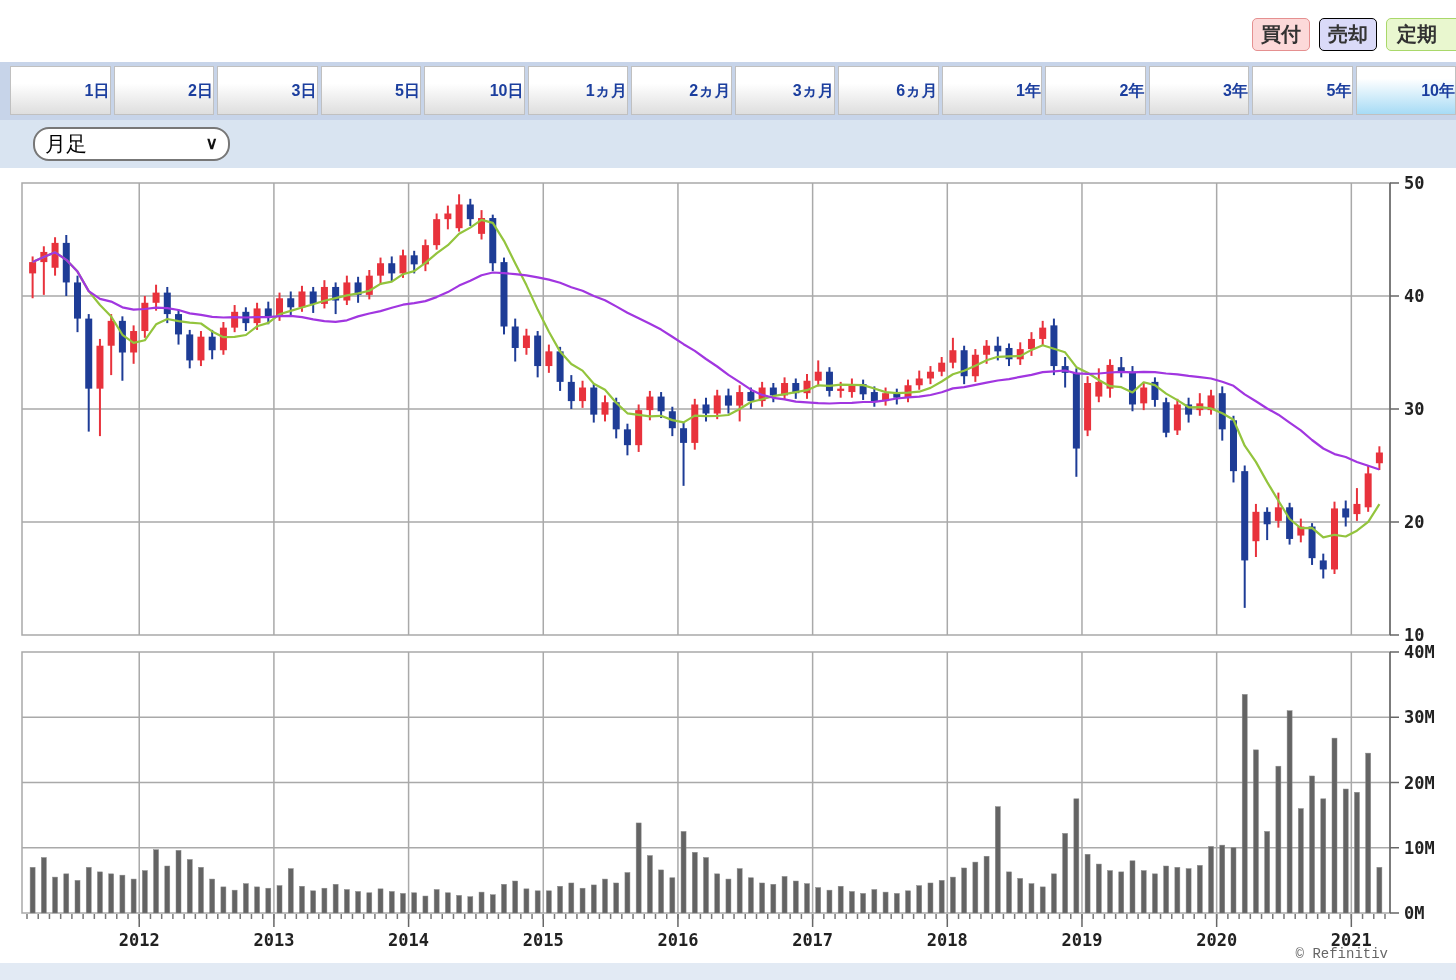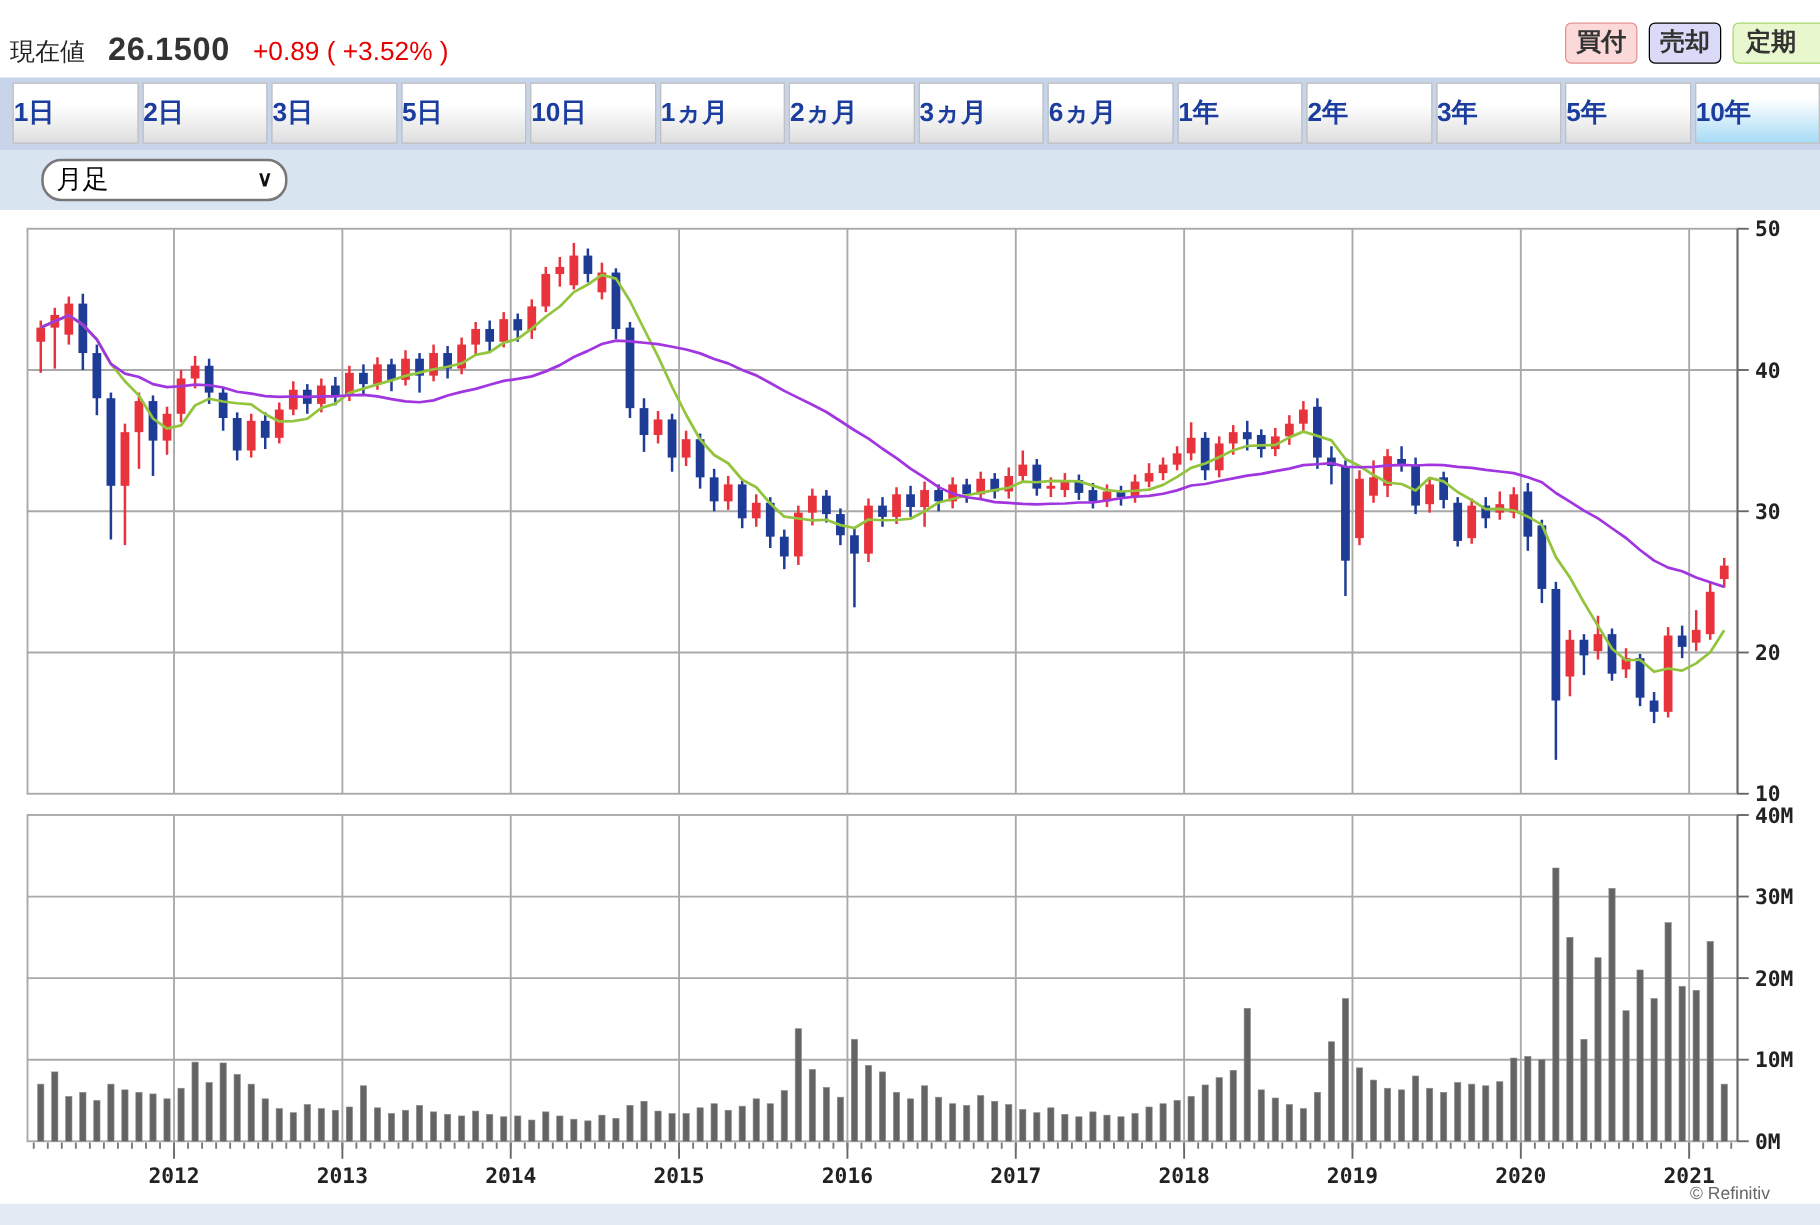--- a/index.html
+++ b/index.html
@@ -16,47 +16,42 @@
   .hbtn { height:33px; min-width:57px; padding:0 8px; border-radius:5px; font-size:20px;
     font-weight:bold; color:#333; line-height:31px; text-align:right; cursor:pointer; }
   .hbtn.buy  { background:#fcd9d9; border:1px solid #e59090; }
   .hbtn.sell { background:#dadaf8; border:1px solid #000000; }
   .hbtn.per  { background:#e9f7cf; border:1px solid #a9d86a; min-width:110px; text-align:left; padding-left:10px; }
 
   
   .tabstrip { position:absolute; left:0; top:62px; width:1456px; height:58px; background:#c7d4e9;
     padding:4px 0 5px 10px; display:flex; gap:3px; }
   .tab { flex:1 1 0; background:linear-gradient(#ffffff 35%, #dedede); border:1px solid #c0c0c0;
-    color:#1b3e9e; font-size:21px; font-weight:bold; text-align:left; line-height:47px;
+    color:#1b3e9e; font-size:16px; font-weight:bold; text-align:right; line-height:47px;
     cursor:pointer; }
   .tab.selected { background:linear-gradient(#ffffff 25%, #a7dbf5); }
 
   
   .selrow { position:absolute; left:0; top:120px; width:1456px; height:48px; background:#d9e4f1; }
   .chart-select { position:absolute; left:33px; top:7px; width:197px; height:34px; background:#fff;
     border:2px solid #777; border-radius:16px; font-size:21px; color:#000; line-height:30px;
     padding:0 10px; cursor:pointer; }
   .chart-select .chev { position:absolute; right:10px; top:0px; font-size:17px; font-weight:bold; color:#111; }
 
   
   .chartwrap { position:absolute; left:0; top:168px; width:1456px; height:812px; background:#fff; }
   svg text { font-family:"DejaVu Sans Mono", monospace; font-weight:bold; fill:#222; }
-  .refinitiv { position:absolute; right:40px; top:778px; font-family:Liberation Sans, sans-serif;
+  .refinitiv { position:absolute; right:68px; top:778px; font-family:Liberation Mono, monospace;
     font-size:14px; color:#666; }
   .bottomstrip { position:absolute; left:0; top:795px; width:1456px; height:17px; background:#e2eaf4; }
 </style>
 </head>
 <body>
 
 <div class="header">
-  <div class="price-line">
-    <span class="lbl-genzaine">現在値</span>
-    <span class="cur-price">26.1500</span>
-    <span class="chg">+0.89 ( +3.52% )</span>
-  </div>
   <div class="hdr-buttons">
     <div class="hbtn buy">買付</div>
     <div class="hbtn sell">売却</div>
     <div class="hbtn per">定期</div>
   </div>
 </div>
 
 <div class="tabstrip">
     <div class="tab">1日</div>
     <div class="tab">2日</div>

